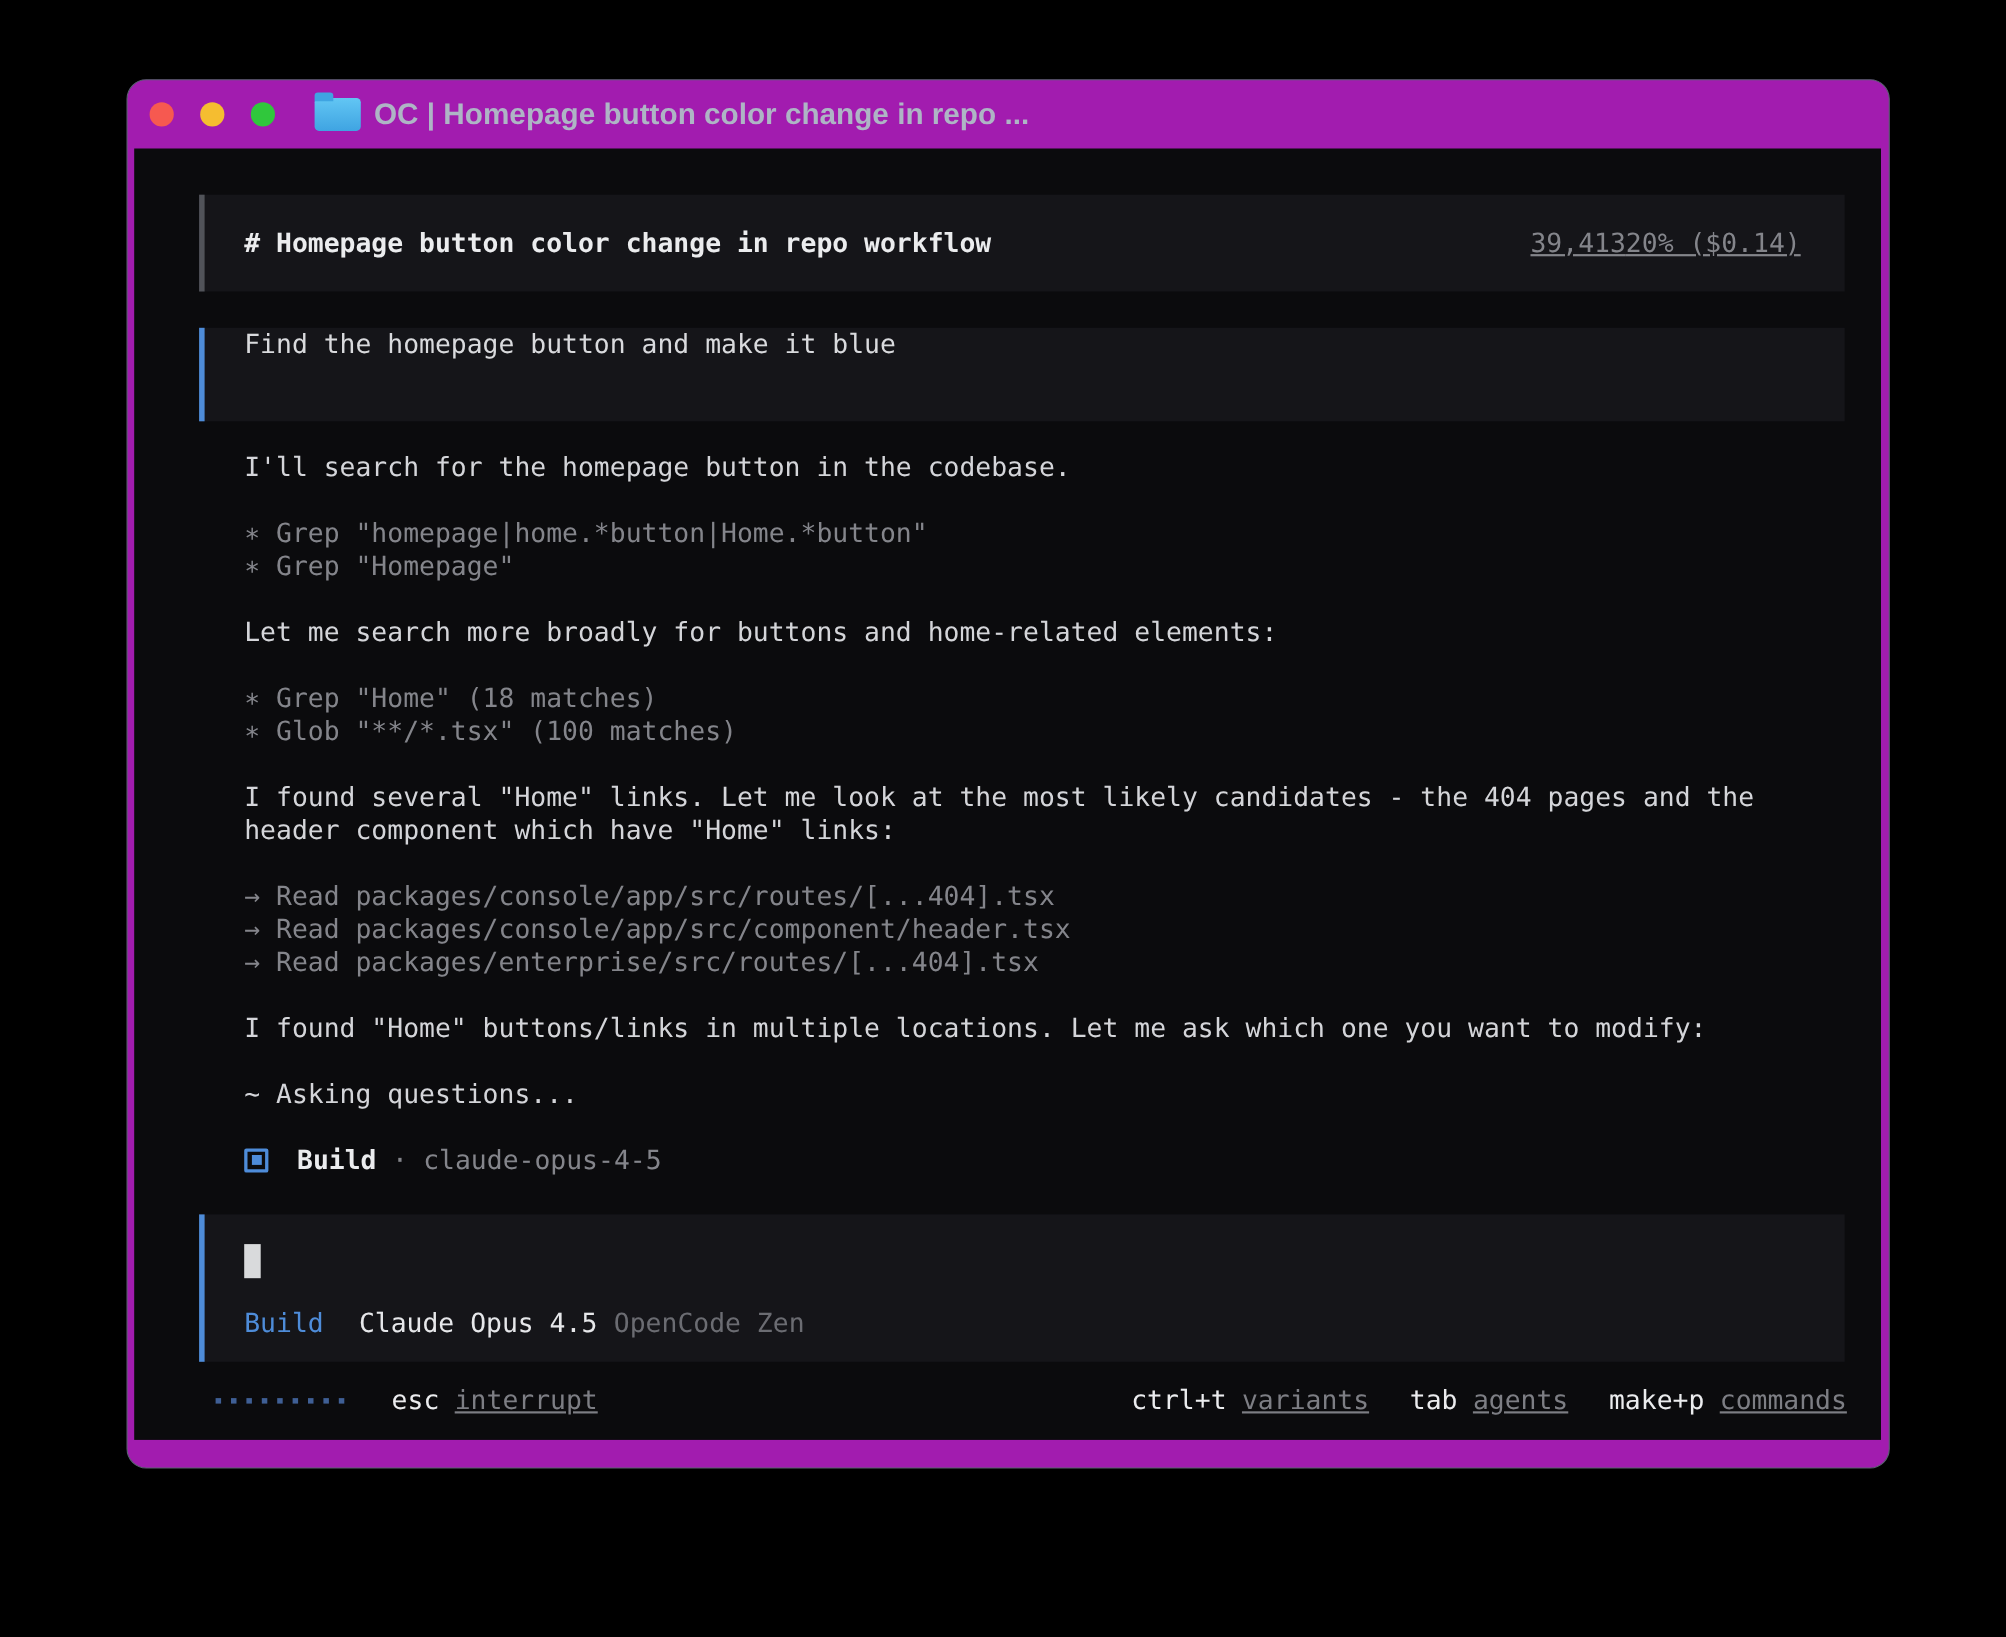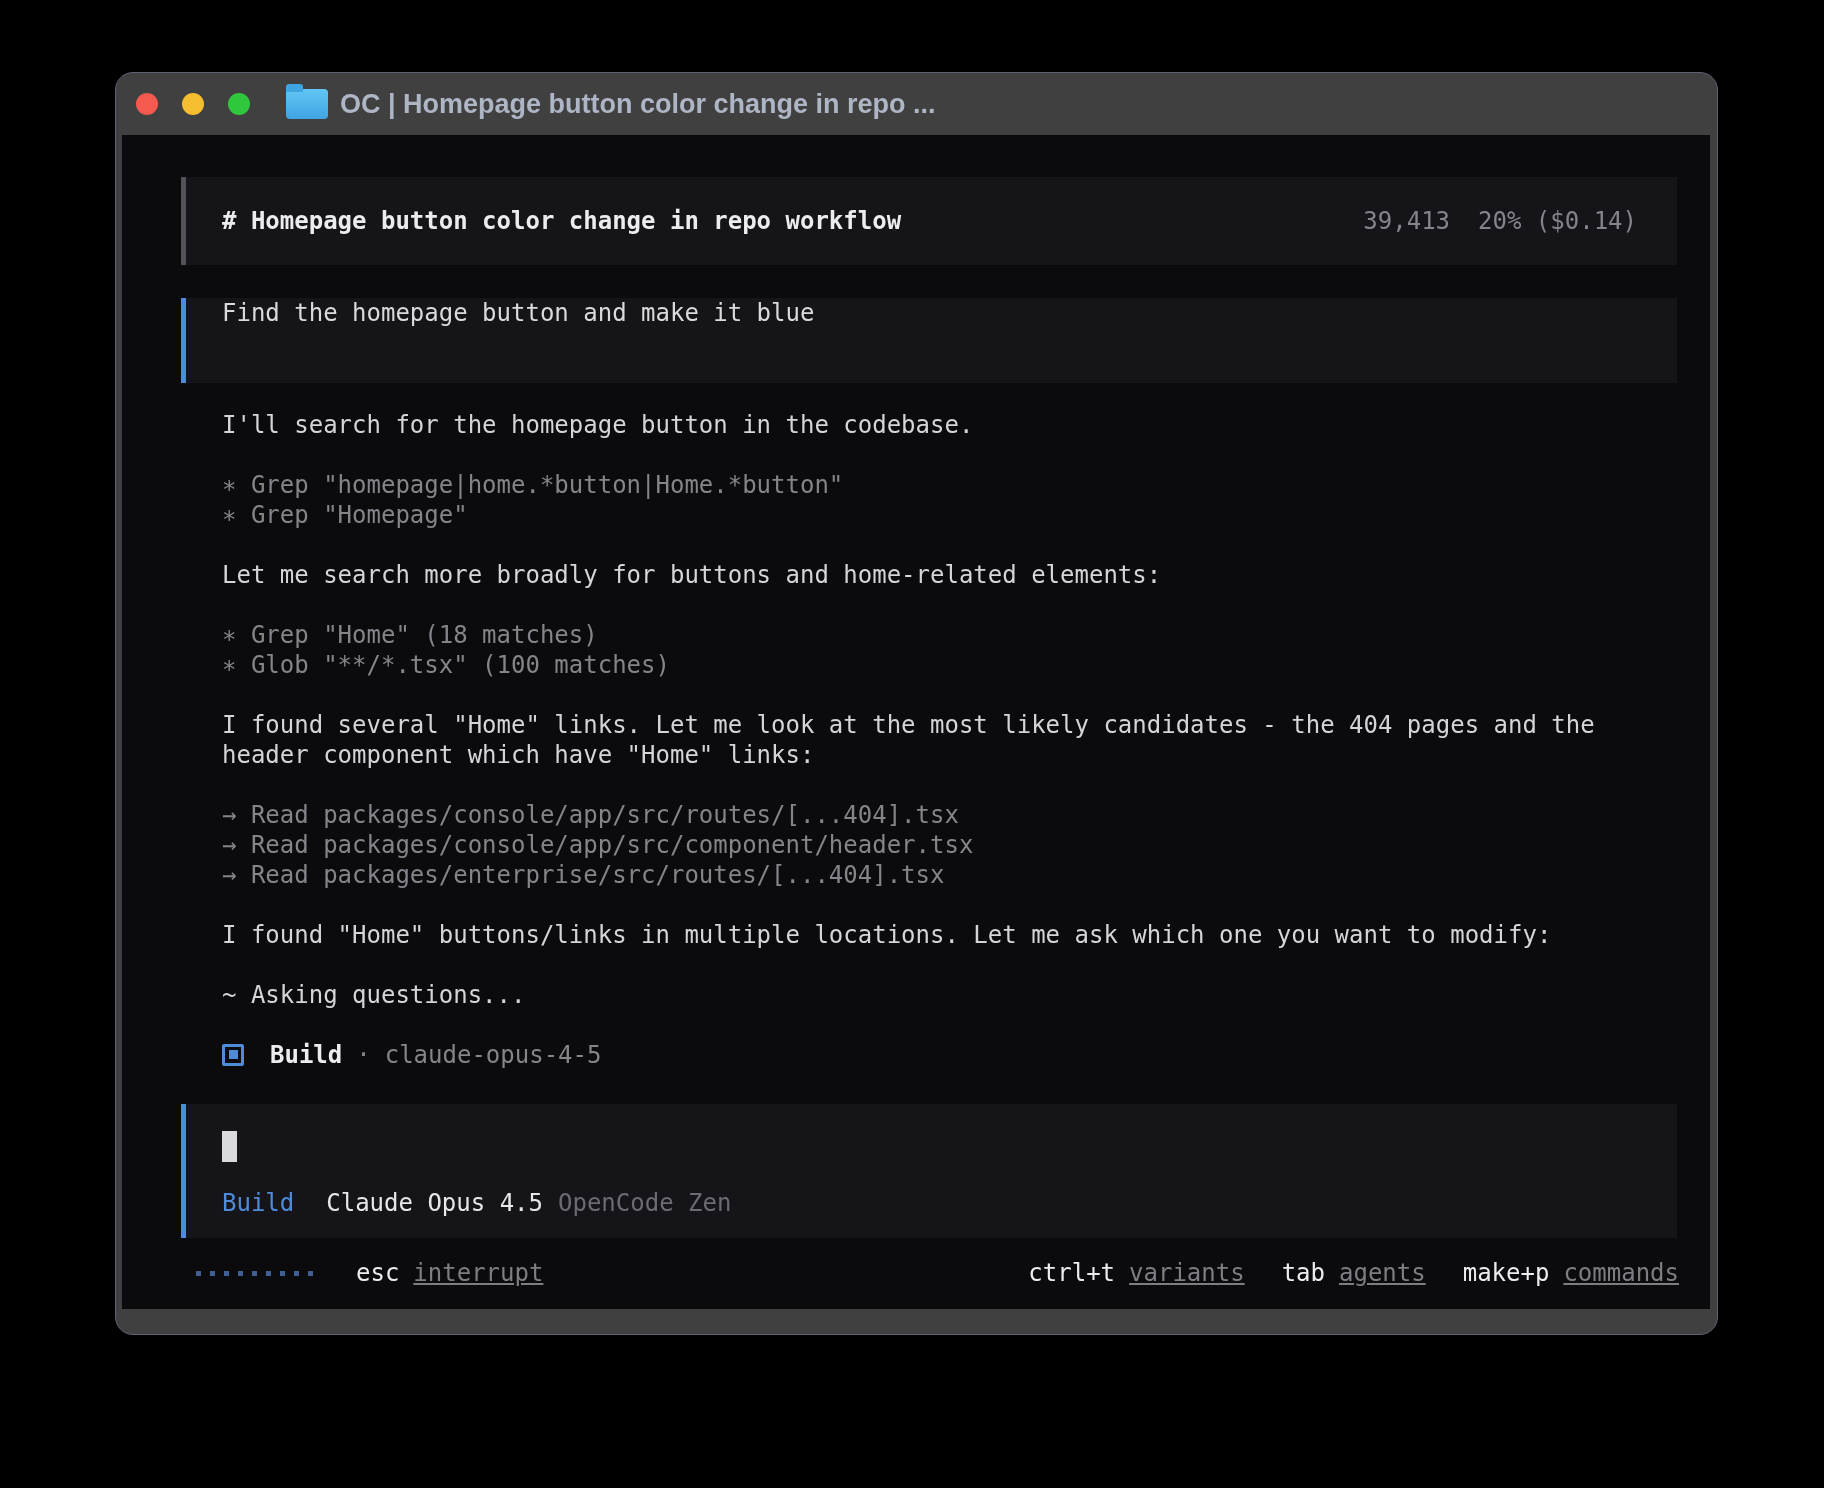--- a/index.html
+++ b/index.html
@@ -1,21 +1,21 @@
 <!DOCTYPE html>
 <html><head>
 <meta charset="utf-8">
 <style>
   * { margin: 0; padding: 0; box-sizing: border-box; }
   html, body { width: 1824px; height: 1488px; background: #000000; overflow: hidden; }
   body { font-family: "DejaVu Sans Mono", "Liberation Mono", monospace; }
 
   .window {
     position: absolute; left: 115px; top: 72px; width: 1603px; height: 1263px;
-    background: #404040; border: 1px solid #5c6173; border-radius: 18px;
+    background: #a21caf; border: 1px solid #5c6173; border-radius: 18px;
     overflow: hidden;
   }
 
   
   .titlebar {
     position: absolute; top: 0; left: 0; right: 0; height: 62px;
     display: flex; align-items: center;
   }
   .lights { display: flex; gap: 24px; margin-left: 20px; }
   .light { width: 22px; height: 22px; border-radius: 50%; display: inline-block; }
@@ -47,21 +47,21 @@
   .block {
     margin: 0 33px 0 31px; background: #151519; border-left: 5px solid #515359;
     padding: 0 40px 0 36px;
   }
 
   .header-block {
     margin-top: 42px; height: 91px;
     display: flex; align-items: center; justify-content: space-between;
   }
   .h-title { font-weight: bold; color: #ebecee; white-space: pre; }
-  .h-stats { color: #84858b; display: flex; gap: 28px; white-space: pre; }
+  .h-stats { color: #84858b; display: flex; white-space: pre; text-decoration: underline; }
 
   .user-block {
     margin-top: 33px; height: 88px; border-left-color: #4e8cd9;
     display: flex; align-items: flex-start;
   }
   .user-block span { color: #d9dadd; white-space: pre; }
 
   .chat { margin: 27px 33px 0 72px; white-space: pre; }
   .chat .line { height: 30px; }
   .chat .c-white { color: #d4d5d9; }

